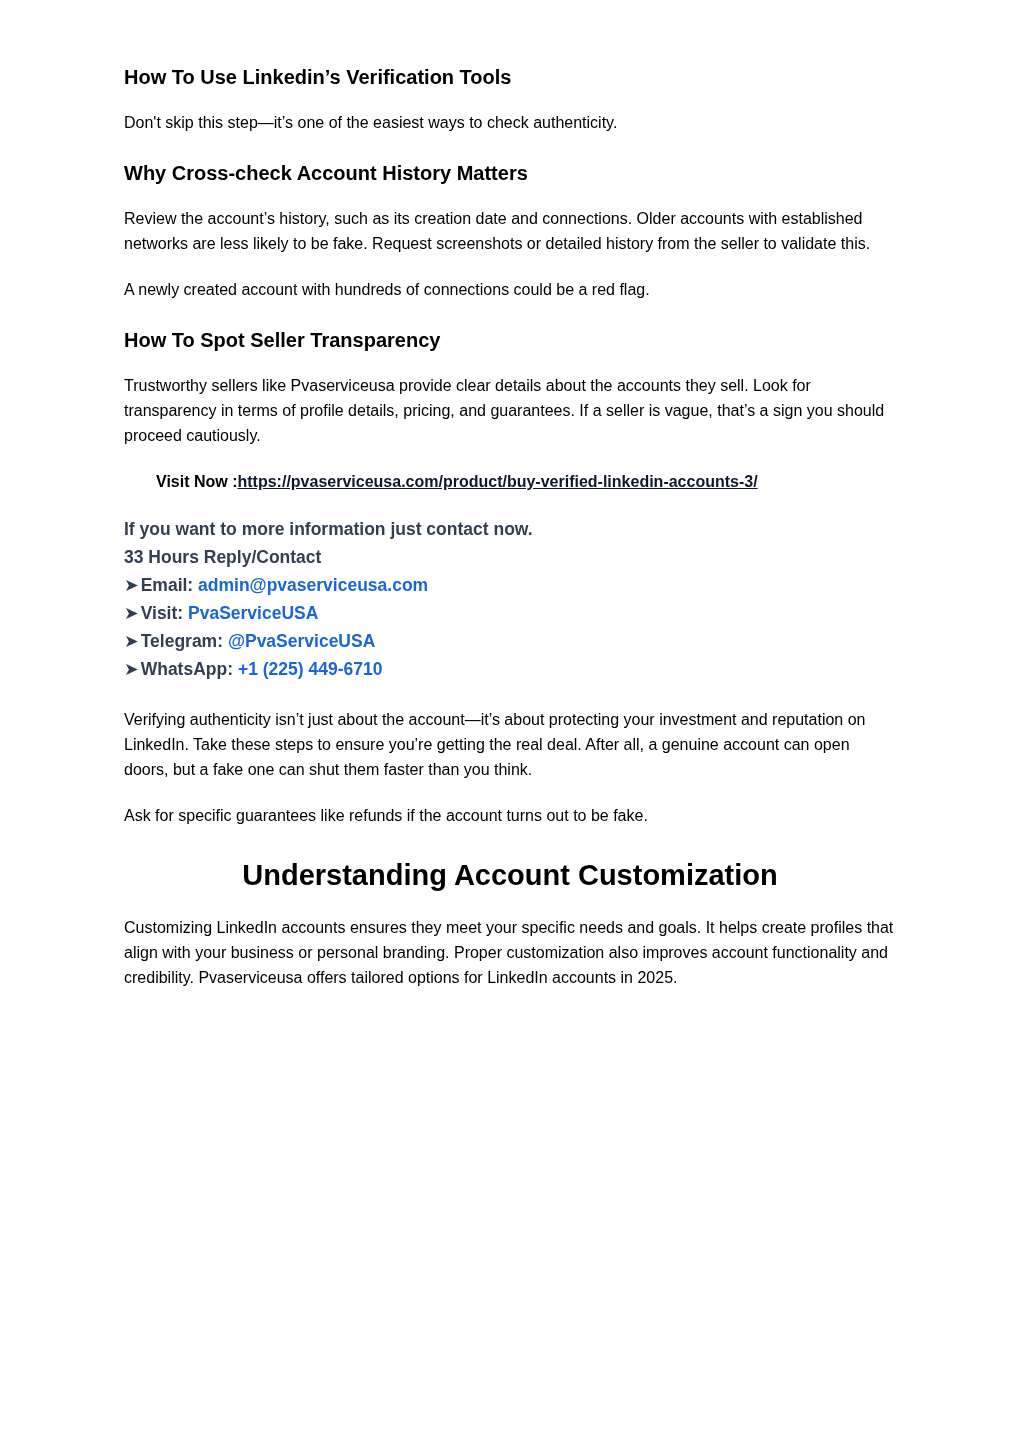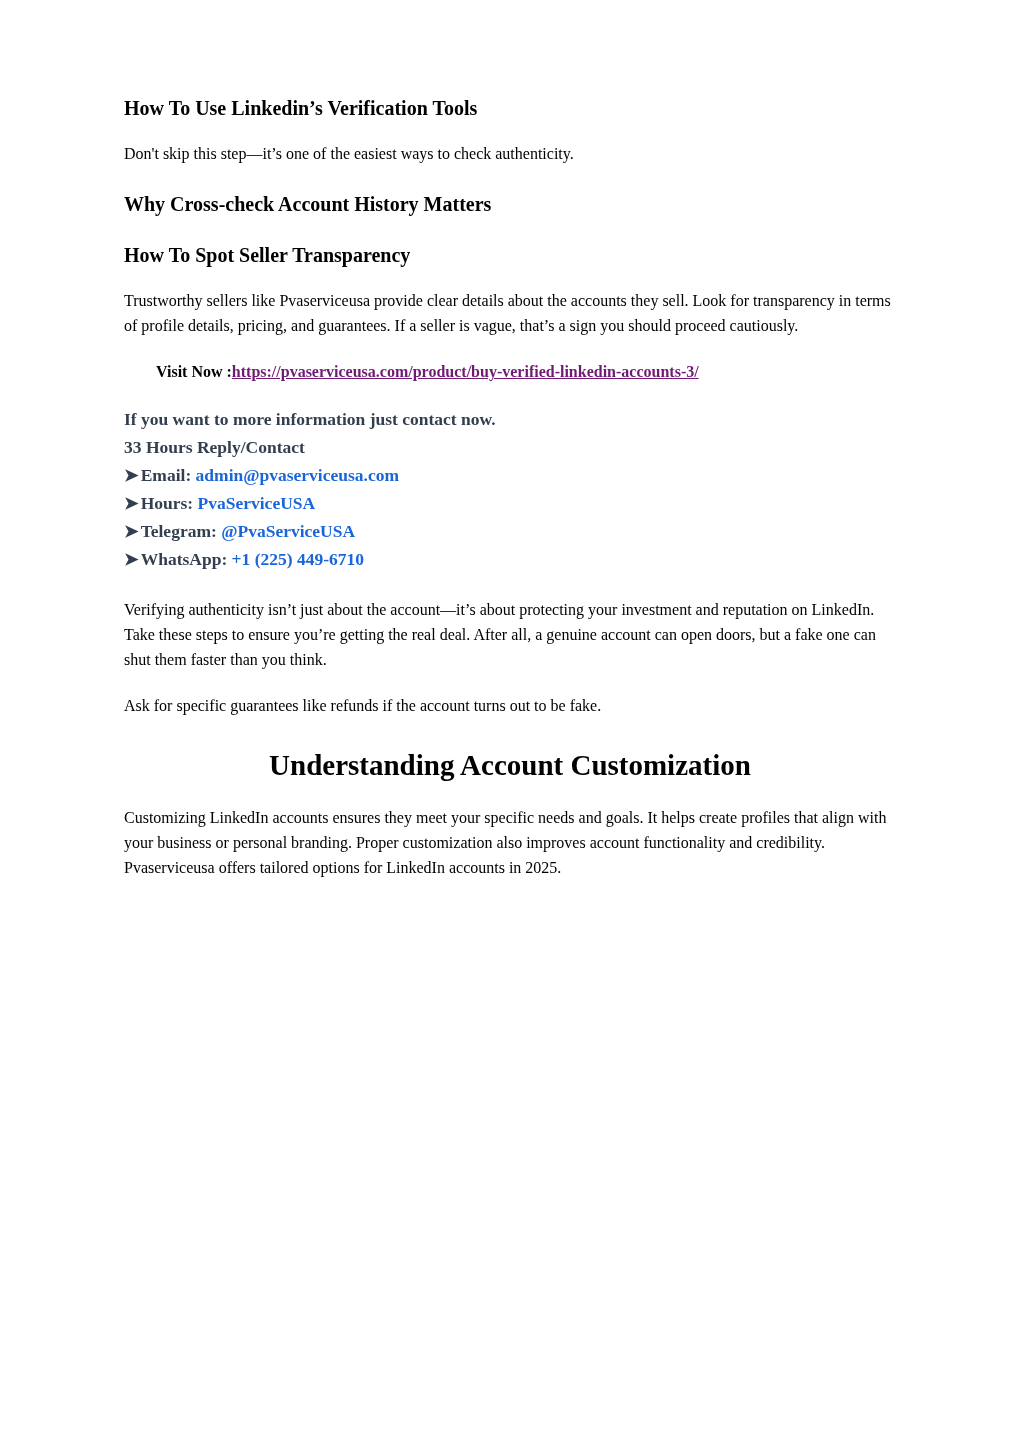--- a/index.html
+++ b/index.html
@@ -11,23 +11,22 @@
     width: 1024px;
     height: 1446px;
     font-family: "Liberation Sans", "DejaVu Sans", sans-serif;
     color: #000000;
     -webkit-font-smoothing: antialiased;
   }
   .page {
     box-sizing: border-box;
     width: 1024px;
     height: 1444px;
-    padding: 95px 128px 0 124px;
+    padding: 64px 128px 0 124px;
     overflow: hidden;
-    font-family: Liberation Serif, serif;
   }
   .page p {
     margin: 0 0 21px 0;
     font-size: 16px;
     line-height: 25px;
     color: #000000;
   }
   .page h3 {
     margin: 25px 0 20px 0;
     font-size: 20px;
@@ -47,21 +46,21 @@
     text-align: center;
   }
   .visit-line {
     font-weight: 700;
   }
   .visit-line .visit-label {
     color: #000000;
     margin-left: 32px;
   }
   .visit-link {
-    color: #701a75;
+    color: #0f172a;
     text-decoration: underline;
     font-weight: 700;
     cursor: pointer;
   }
   .contact-block {
     margin: 0 0 24px 0;
   }
   .contact-block .c-line {
     margin: 0;
     font-size: 17.5px;
@@ -84,38 +83,40 @@
 </style>
 </head>
 <body>
 
 <div class="page">
 
   <h3 class="first">How To Use Linkedin’s Verification Tools</h3>
   <p>Don't skip this step—it’s one of the easiest ways to check authenticity.</p>
 
   <h3>Why Cross-check Account History Matters</h3>
+  <p>Review the account’s history, such as its creation date and connections. Older accounts with established networks are less likely to be fake. Request screenshots or detailed history from the seller to validate this.</p>
+  <p>A newly created account with hundreds of connections could be a red flag.</p>
 
   <h3>How To Spot Seller Transparency</h3>
   <p>Trustworthy sellers like Pvaserviceusa provide clear details about the accounts they sell. Look for transparency in terms of profile details, pricing, and guarantees. If a seller is vague, that’s a sign you should proceed cautiously.</p>
 
   <p class="visit-line">
     <span class="visit-label">Visit Now :</span><a class="visit-link">https://pvaserviceusa.com/product/buy-verified-linkedin-accounts-3/</a>
   </p>
 
   <div class="contact-block">
     <p class="c-line">If you want to more information just contact now.</p>
     <p class="c-line">33 Hours Reply/Contact</p>
 
     <p class="c-line">
       <span class="contact-arrow">➤</span><span class="contact-label">Email:</span>
       <a class="contact-value">admin@pvaserviceusa.com</a>
     </p>
     <p class="c-line">
-      <span class="contact-arrow">➤</span><span class="contact-label">Hours:</span>
+      <span class="contact-arrow">➤</span><span class="contact-label">Visit:</span>
       <a class="contact-value">PvaServiceUSA</a>
     </p>
     <p class="c-line">
       <span class="contact-arrow">➤</span><span class="contact-label">Telegram:</span>
       <a class="contact-value">@PvaServiceUSA</a>
     </p>
     <p class="c-line">
       <span class="contact-arrow">➤</span><span class="contact-label">WhatsApp:</span>
       <a class="contact-value">+1 (225) 449-6710</a>
     </p>

